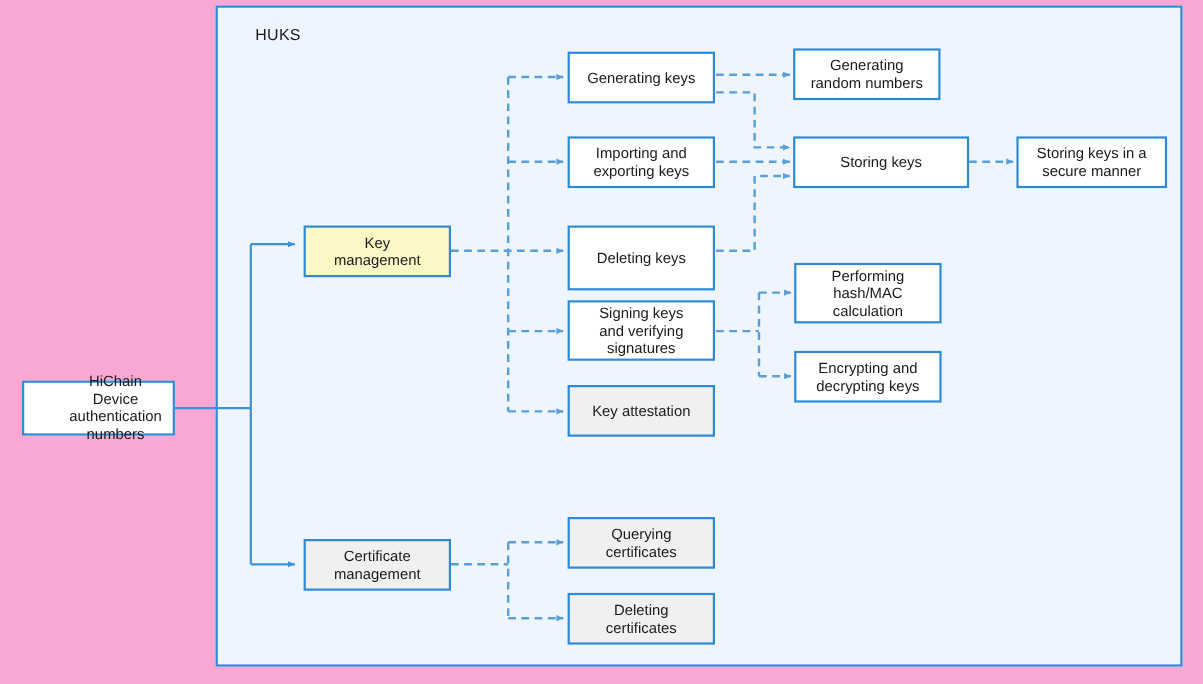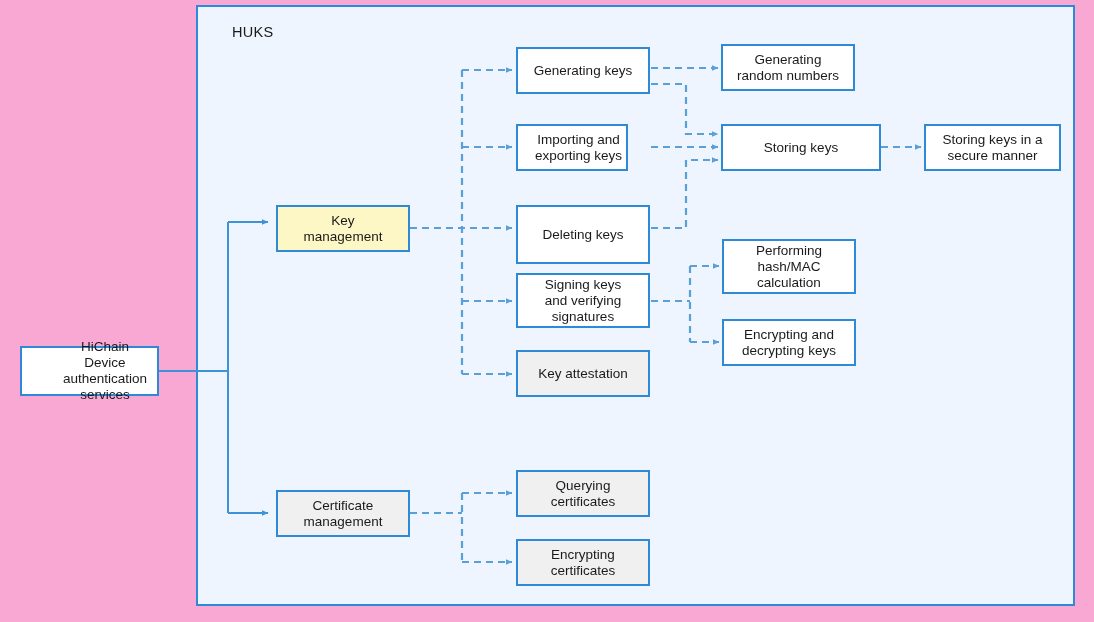--- a/index.html
+++ b/index.html
@@ -141,21 +141,21 @@
       <path class="dashed-line" d="M462,493 L462,562"></path>
       <path class="dashed-line" d="M462,493 L512,493" marker-end="url(#arrowDash)"></path>
       <path class="dashed-line" d="M462,562 L512,562" marker-end="url(#arrowDash)"></path>
     </g>
   </svg>
 
   <div class="node outer" style="left:20px; top:346px; width:139px; height:50px;padding-left:35px;">
     <div>
       <span>HiChain</span>
       <span>Device authentication</span>
-      <span>services</span>
+      <span>numbers</span>
     </div>
   </div>
 
   <div class="node yellow" style="left:276px; top:205px; width:134px; height:47px;">
     <div>
       <span>Key</span>
       <span>management</span>
     </div>
   </div>
 
@@ -165,21 +165,21 @@
       <span>management</span>
     </div>
   </div>
 
   <div class="node white" style="left:516px; top:47px; width:134px; height:47px;">
     <div>
       <span>Generating keys</span>
     </div>
   </div>
 
-  <div class="node white" style="left:516px; top:124px; width:112px; height:47px;justify-content:flex-end;">
+  <div class="node white" style="left:516px; top:124px; width:134px; height:47px;">
     <div>
       <span>Importing and</span>
       <span>exporting keys</span>
     </div>
   </div>
 
   <div class="node white" style="left:516px; top:205px; width:134px; height:59px;">
     <div>
       <span>Deleting keys</span>
     </div>
@@ -236,18 +236,18 @@
 
   <div class="node gray" style="left:516px; top:470px; width:134px; height:47px;">
     <div>
       <span>Querying</span>
       <span>certificates</span>
     </div>
   </div>
 
   <div class="node gray" style="left:516px; top:539px; width:134px; height:47px;">
     <div>
-      <span>Encrypting</span>
+      <span>Deleting</span>
       <span>certificates</span>
     </div>
   </div>
 
 </div>
 
 </body></html>

